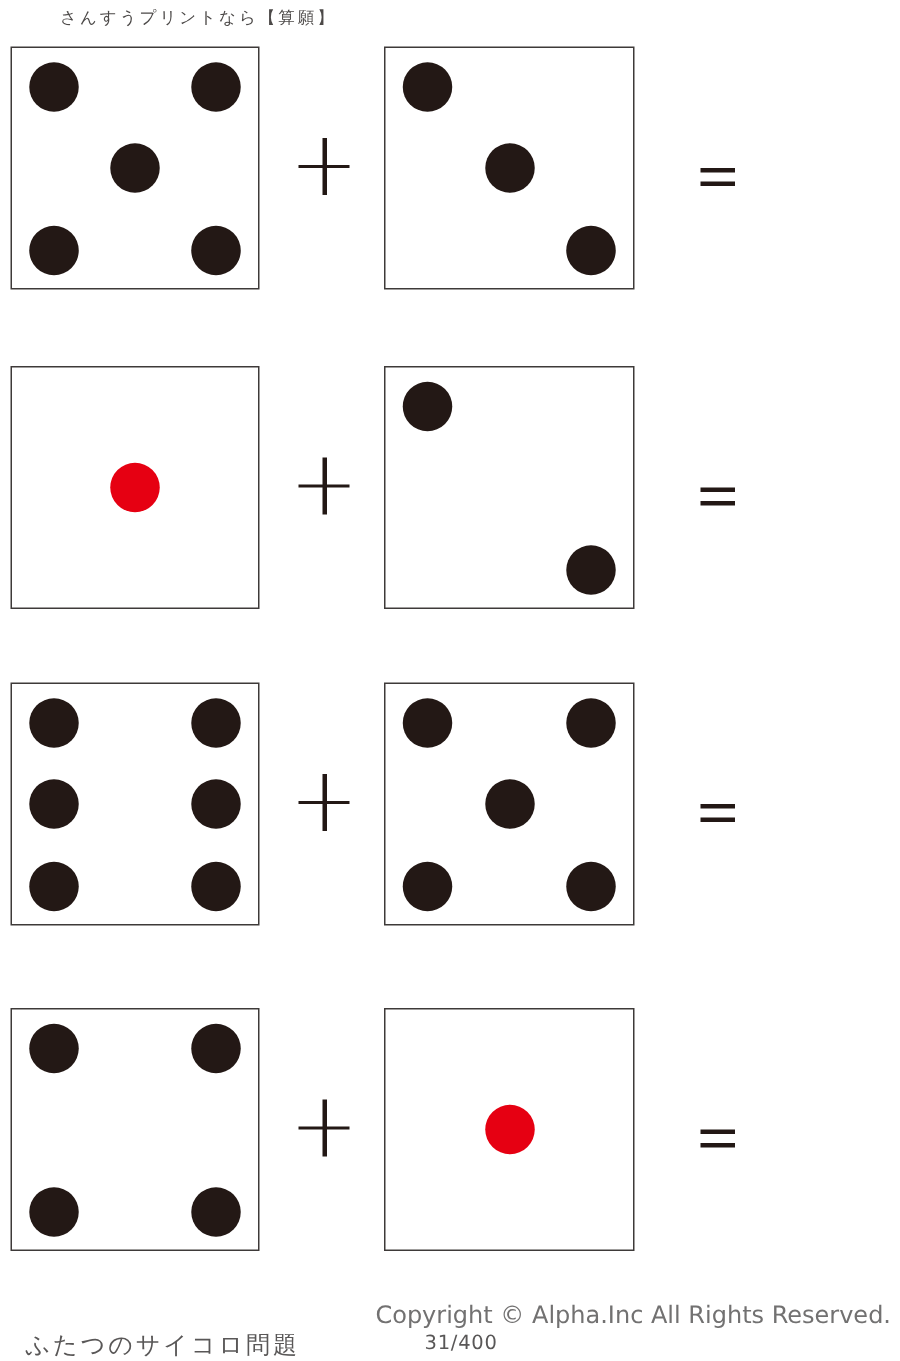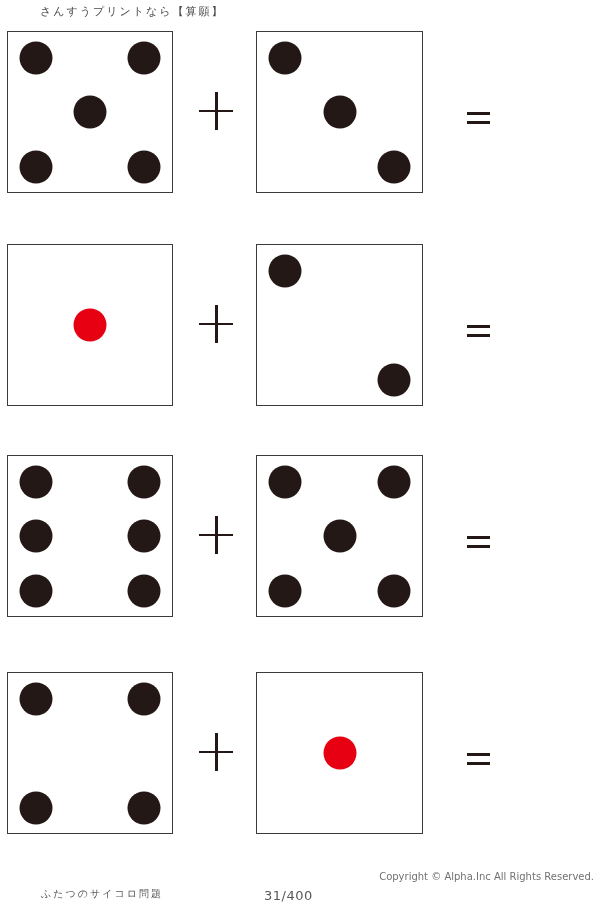--- a/index.html
+++ b/index.html
@@ -47,32 +47,32 @@
   }
 
   .equals { position:absolute; left:467px; top:81px; width:23px; height:12px; }
   .equals .eb {
     position:absolute; left:0; top:0;
     width:23px; height:3px; background:#231815; display:block;
   }
   .equals .eb2 { top:9px; }
 
   .footer-title {
-    position:absolute; left:41px; top:887px;
-    font-size:10px; color:#595757; letter-spacing:2px;
+    position:absolute; left:17px; top:887px;
+    font-size:16px; color:#595757; letter-spacing:2px;
     white-space:nowrap;
   }
   .page-number {
-    position:absolute; left:264px; top:888px;
+    position:absolute; left:283px; top:888px;
     font-size:13px; color:#595757; letter-spacing:0.5px;
   }
   .copyright-block {
     position:absolute; right:6px; top:869px;
     text-align:right;
-    font-size:10px; color:#727171; line-height:15.5px;
+    font-size:16px; color:#727171; line-height:15.5px;
     white-space:nowrap;
   }
 </style>
 </head>
 <body>
 
 <div class="page">
 
   <div class="header-text">さんすうプリントなら【算願】</div>
 

